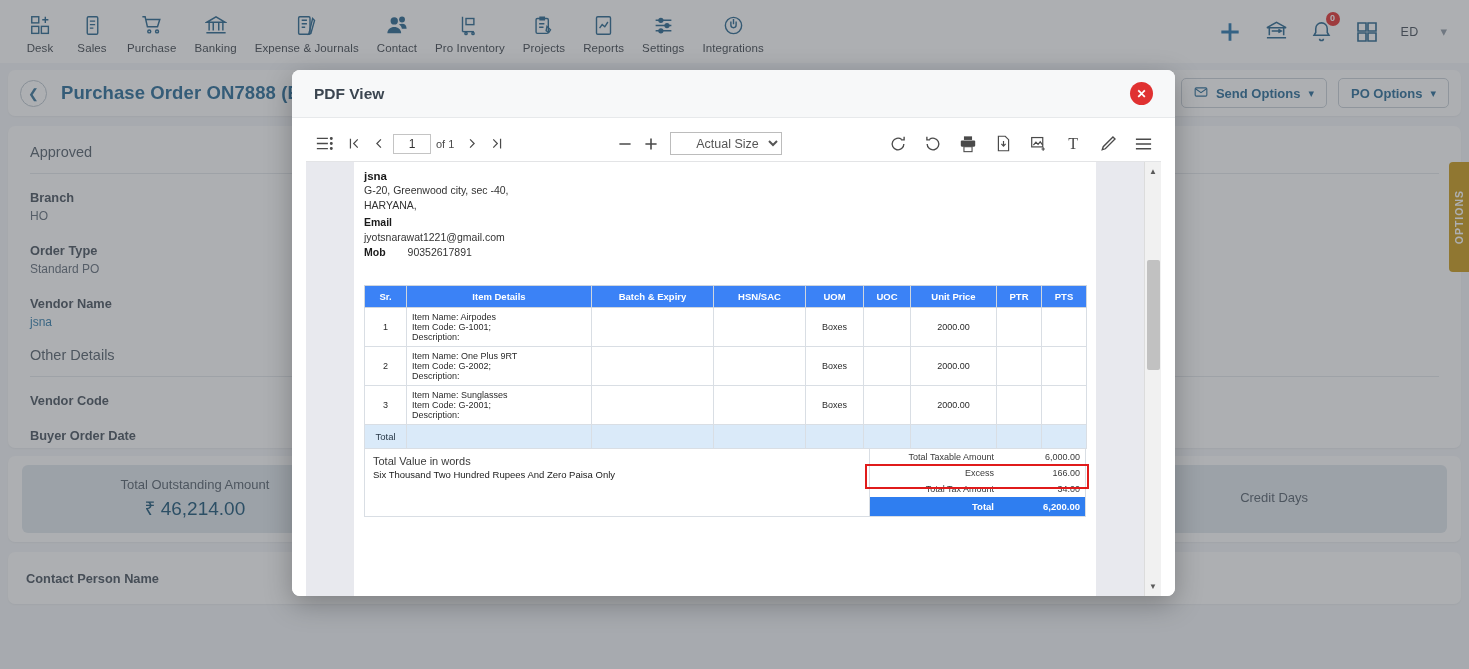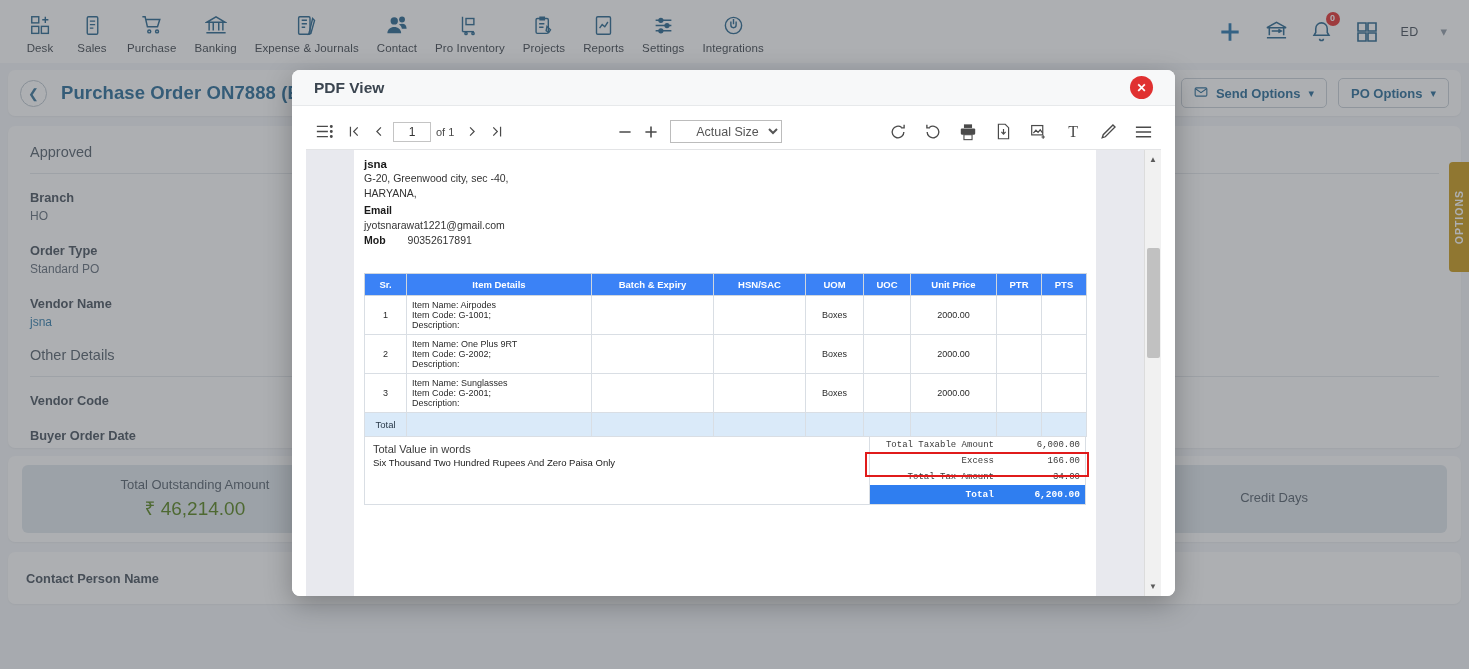--- a/index.html
+++ b/index.html
@@ -82,21 +82,21 @@
   .fld-value.link { color: #2877a8; }
 
   
   #summary-card { top: 456px; left: 8px; right: 8px; height: 86px; padding: 9px 14px; }
   .sum-row { display: flex; gap: 14px; height: 100%; }
   .sum-tile {
     flex: 1; background: #dfe6ec; border-radius: 6px;
     display: flex; flex-direction: column; align-items: center; justify-content: center;
   }
   .sum-tile .t { font-size: 13px; color: #4b5763; }
-  .sum-tile .v { font-size: 19px; color: #4d7c0f; margin-top: 3px; }
+  .sum-tile .v { font-size: 19px; color: #0c4a6e; margin-top: 3px; }
 
   
   #contact-card { top: 552px; left: 8px; right: 8px; height: 52px; padding: 0 18px;
                   display: flex; align-items: center; }
   #contact-card .t { font-size: 12.8px; font-weight: bold; color: #3d4854; }
   #footer-card { top: 612px; left: 8px; right: 8px; height: 52px; padding: 0 18px;
                  display: flex; align-items: center; }
   #footer-card .left { font-size: 12.8px; font-weight: bold; color: #3d4854; }
   #footer-card .right { margin-left: auto; text-align: right; }
   #footer-card .right .l1 { font-size: 11.5px; color: #5b6673; }
@@ -117,21 +117,21 @@
   #dim { position: absolute; inset: 0; background: rgba(80,86,92,.47); }
 
   
   #modal {
     position: absolute; left: 292px; top: 70px; width: 883px; height: 526px;
     background: #fff; border-radius: 8px; overflow: hidden;
     box-shadow: 0 8px 28px rgba(0,0,0,.28);
     display: flex; flex-direction: column;
   }
   .modal-head {
-    height: 36px; background: #f7f8f9; border-bottom: 1px solid #e7e9eb;
+    height: 48px; background: #f7f8f9; border-bottom: 1px solid #e7e9eb;
     display: flex; align-items: center; padding: 0 22px; flex: 0 0 auto;
   }
   .modal-title { font-size: 15.5px; font-weight: bold; color: #3b4550; }
   .close-btn {
     margin-left: auto; width: 23px; height: 23px; border-radius: 50%;
     background: #e03131; color: #fff; font-size: 12px; font-weight: bold;
     display: flex; align-items: center; justify-content: center; cursor: pointer;
   }
   .modal-body { flex: 1; display: flex; flex-direction: column; background: #fff; padding: 8px 14px 0 14px; }
 
@@ -194,21 +194,21 @@
     border: 1px solid #d9dee4; font-size: 9px; color: #2a2a2a;
     padding: 4px 5px; vertical-align: middle;
   }
   td.c { text-align: center; }
   tr.totalrow td { background: #daeaf9; font-size: 9.5px; color: #2a3a4a; height: 24px; padding: 4px 5px; }
 
   .bottom-wrap { display: flex; border: 1px solid #d9dee4; border-top: none; }
   .words-box { flex: 1; padding: 6px 8px 18px 8px; }
   .words-box .t1 { font-size: 11px; color: #3a3a3a; }
   .words-box .t2 { font-size: 9.5px; color: #1a1a1a; margin-top: 2px; }
-  .tot-box { width: 216px; border-left: 1px solid #d9dee4; position: relative; font-family: Liberation Mono, monospace; }
+  .tot-box { width: 216px; border-left: 1px solid #d9dee4; position: relative; }
   .tot-line { display: flex; justify-content: space-between; padding: 3px 5px; font-size: 9px; color: #3a3a3a; }
   .tot-line.grand { background: #2f7ef0; color: #fff; font-weight: bold; font-size: 9.5px; padding: 4px 5px; }
   .tot-line .lab { flex: 1; text-align: right; padding-right: 26px; }
   .tot-line .amt { width: 60px; text-align: right; }
   .hl-box {
     position: absolute; left: -5px; right: -4px; top: 15px; height: 25px;
     border: 2.5px solid #e01b1b; pointer-events: none;
   }
 </style>
 </head>

